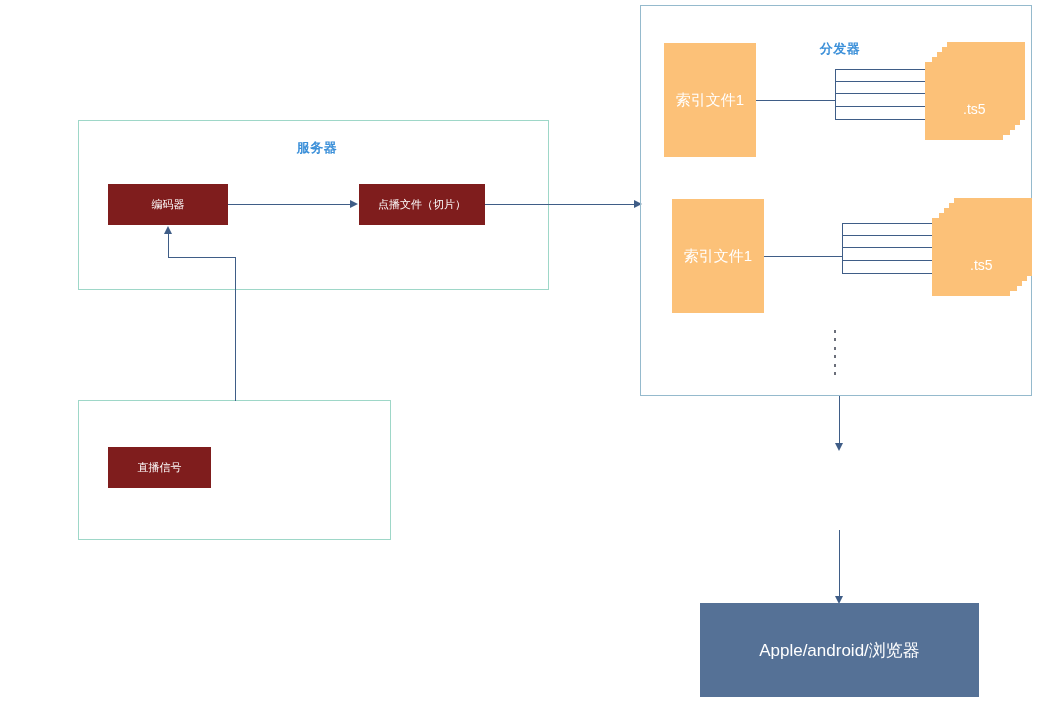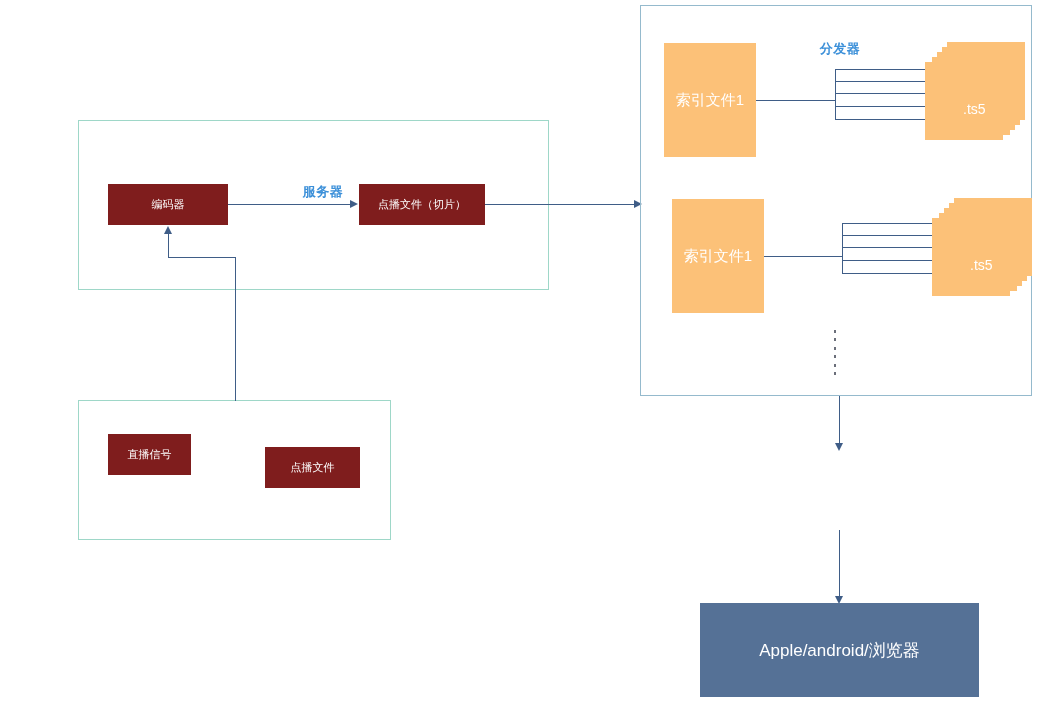--- a/index.html
+++ b/index.html
@@ -140,37 +140,36 @@
     height: 3px;
     background: #6b6f7a;
   }
 </style>
 </head>
 <body>
 
 <div id="canvas">
 
   <div class="group-box teal" style="left:78px; top:120px; width:471px; height:170px;"></div>
-  <div class="group-title" style="left:268px; top:139px; width:110px;margin-top:44px;">服务器</div>
+  <div class="group-title" style="left:262px; top:139px; width:110px;">服务器</div>
 
   <div class="node teal" style="left:108px; top:184px; width:120px; height:41px;">编码器</div>
 
   <div class="node teal" style="left:359px; top:184px; width:126px; height:41px;">点播文件（切片）</div>
 
   <div class="hline" style="left:228px; top:204px; width:123px;"></div>
   <div class="arrow-r" style="left:350px; top:200px;"></div>
 
   <div class="hline" style="left:485px; top:204px; width:155px;"></div>
   <div class="arrow-r" style="left:634px; top:200px;"></div>
 
   <div class="group-box teal" style="left:78px; top:400px; width:313px; height:140px;"></div>
 
-  <div class="node teal" style="left:108px; top:434px; width:83px; height:41px;">直播信号</div>
-
-  <div class="node teal" style="left:265px; top:447px; width:95px; height:41px;">点播文件</div>
+  <div class="node teal" style="left:108px; top:447px; width:103px; height:41px;">直播信号</div>
+
 
   <div class="vline" style="left:235px; top:257px; height:144px;"></div>
   <div class="hline" style="left:168px; top:257px; width:68px;"></div>
   <div class="vline" style="left:168px; top:233px; height:25px;"></div>
   <div class="arrow-u" style="left:164px; top:226px;"></div>
 
   <div class="group-box bluish" style="left:640px; top:5px; width:392px; height:391px;"></div>
   <div class="group-title" style="left:785px; top:40px; width:110px;">分发器</div>
 
   <div class="node orange" style="left:664px; top:43px; width:92px; height:114px;">索引文件1</div>

